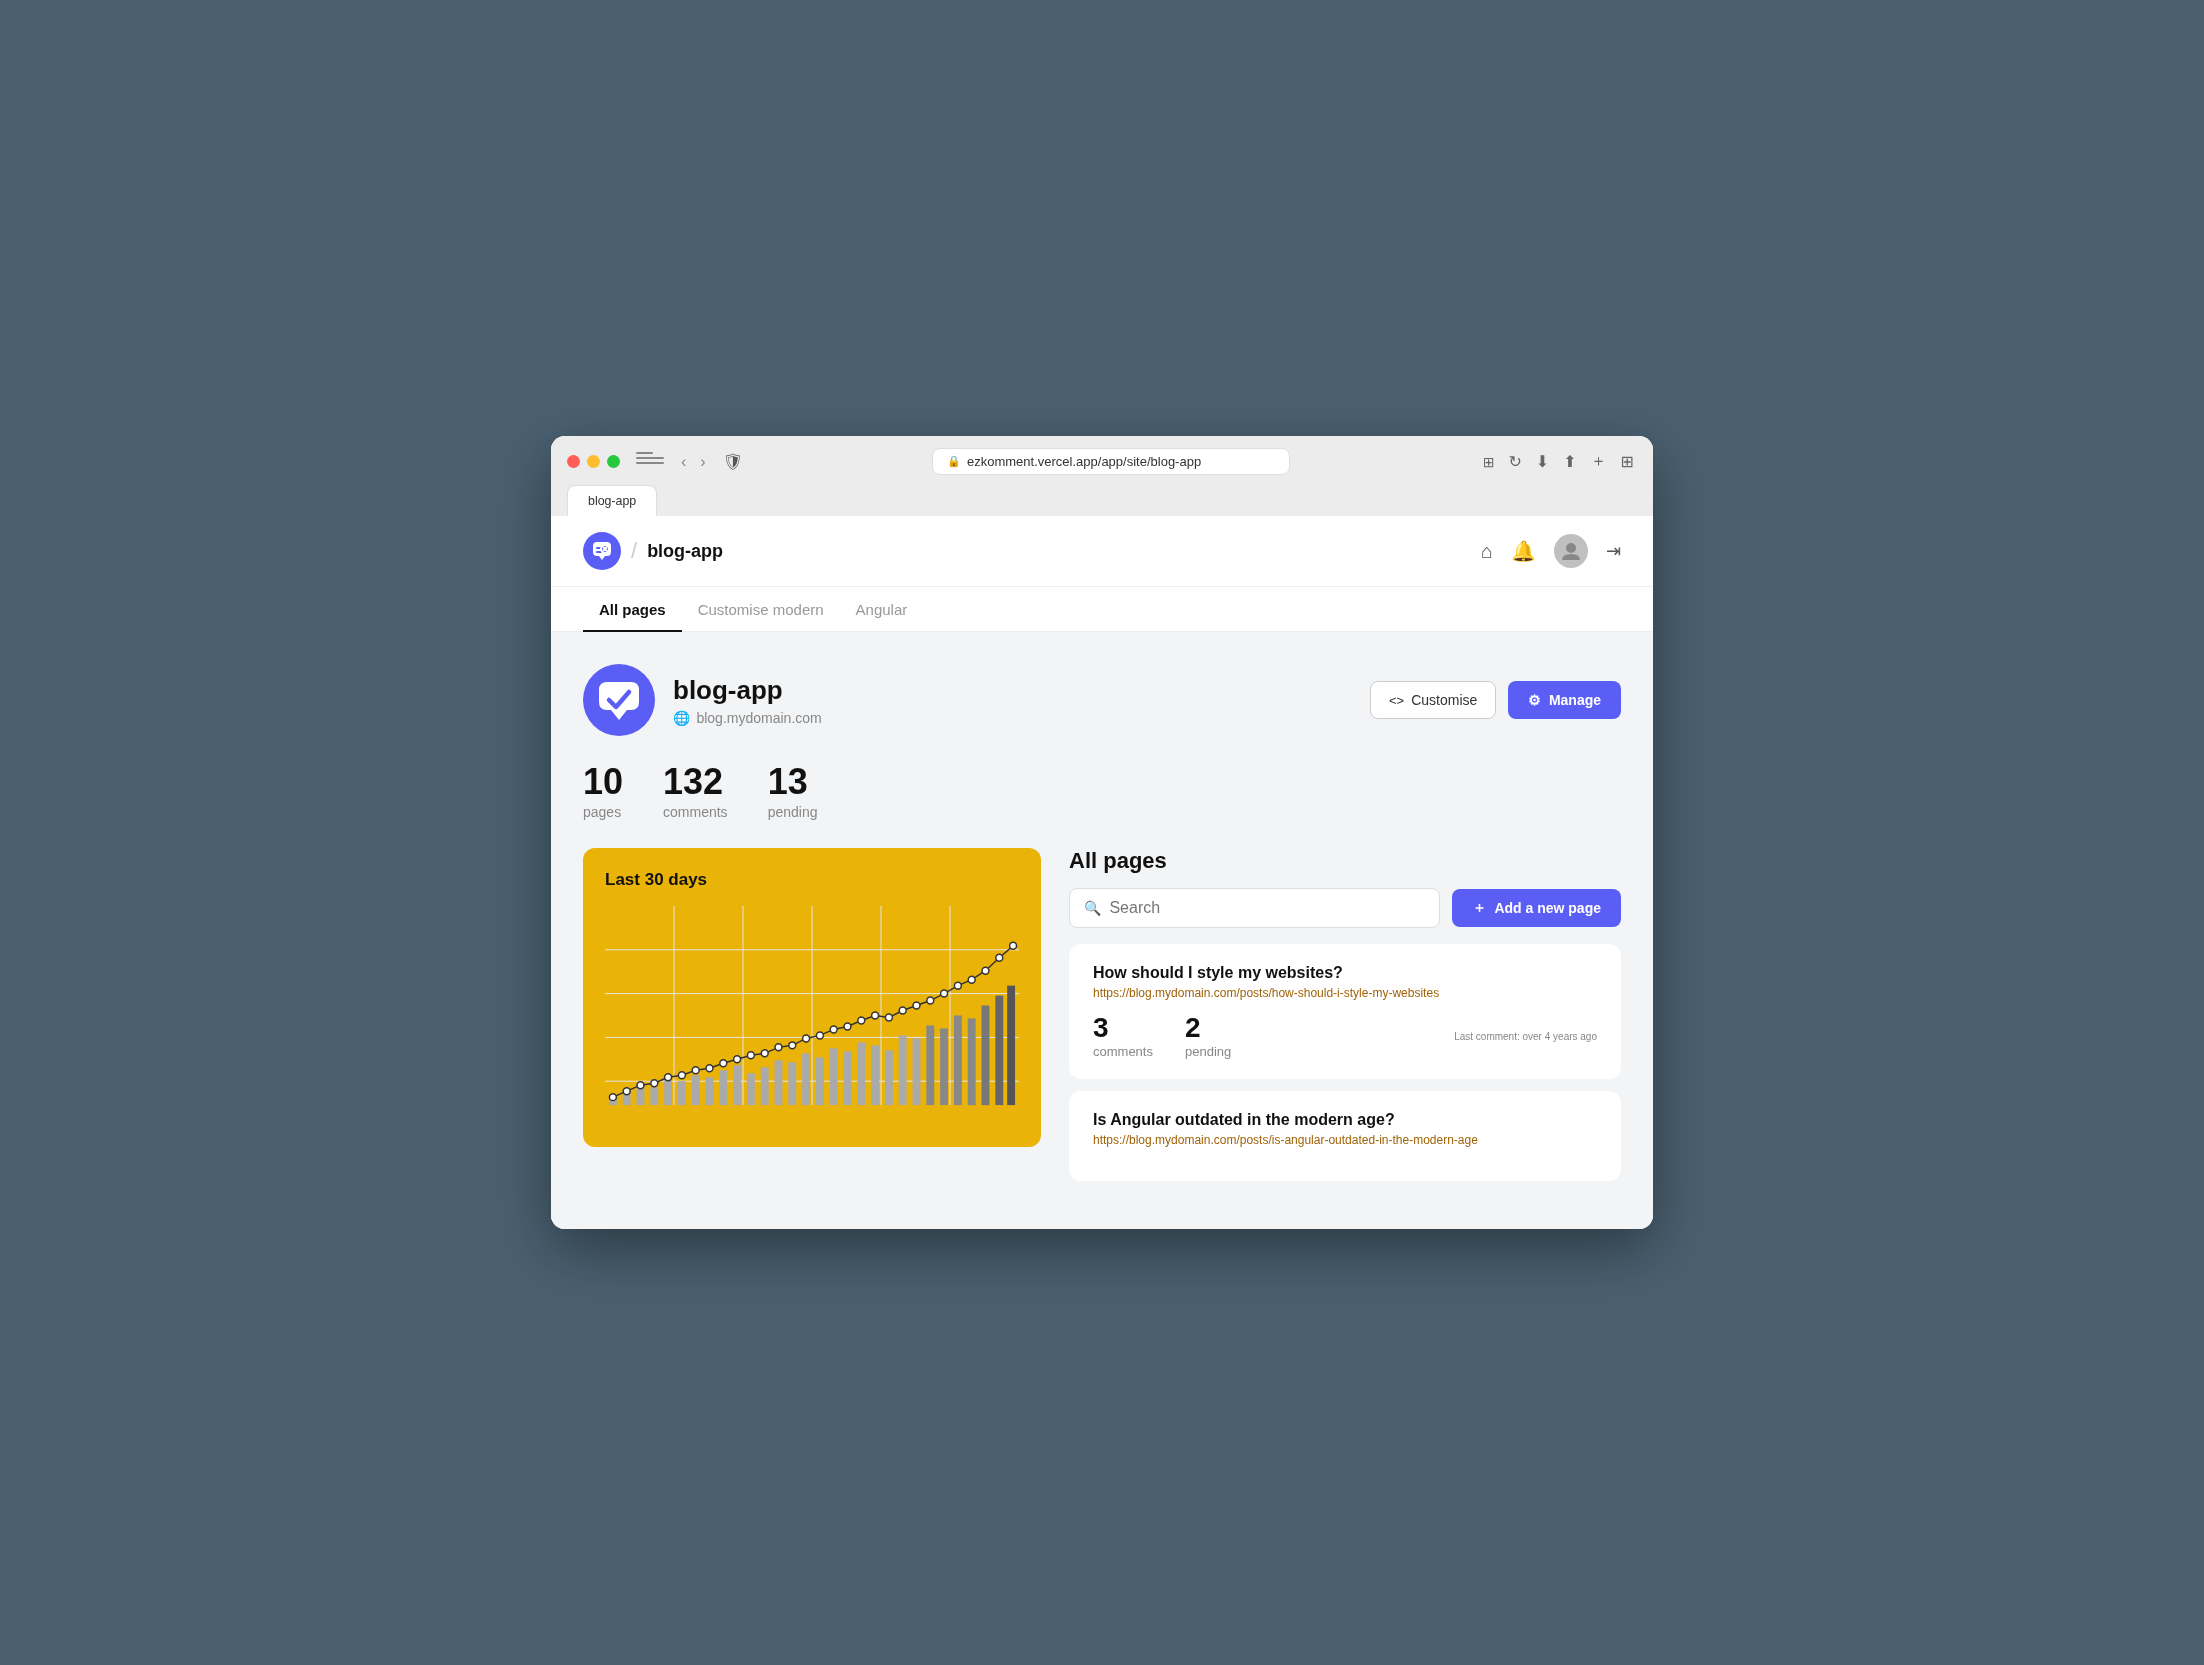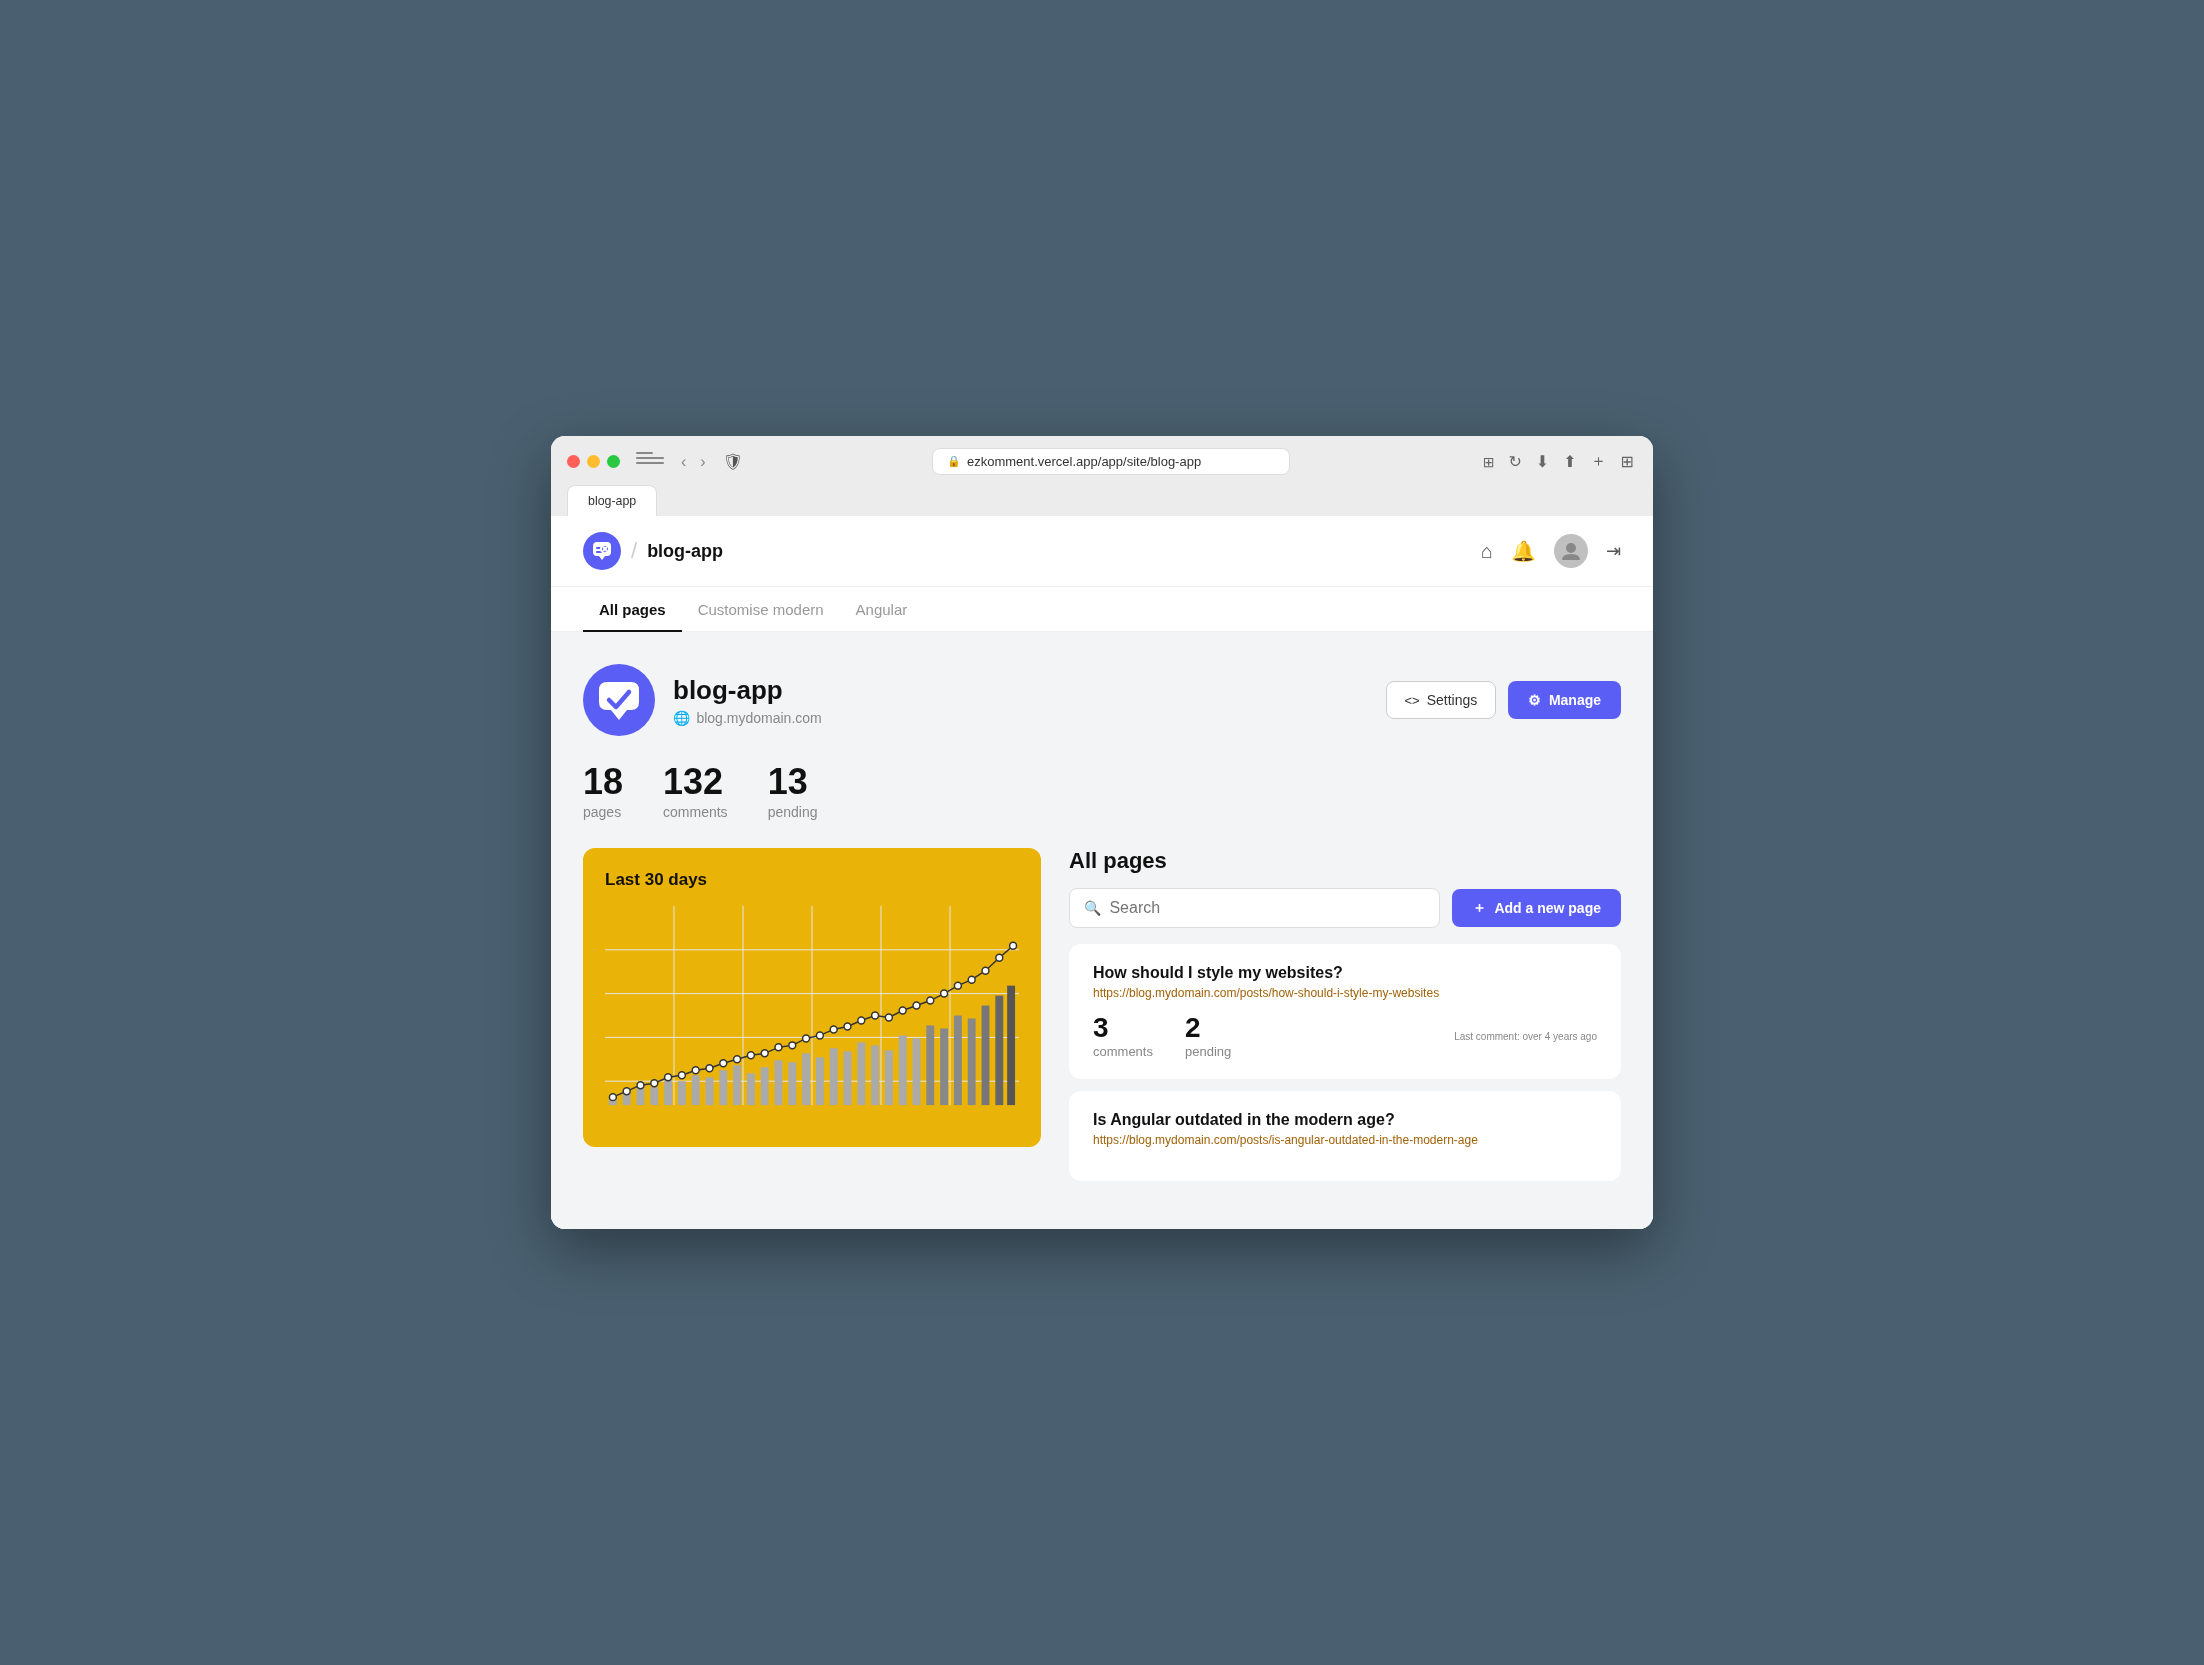--- a/index.html
+++ b/index.html
@@ -517,32 +517,32 @@
             <div class="site-name">blog-app</div>
             <div class="site-domain">
               <span>🌐</span>
               <span>blog.mydomain.com</span>
             </div>
           </div>
         </div>
         <div class="site-actions">
           <button class="btn-outline">
             <span style="font-size:13px;">&lt;&gt;</span>
-            <span>Settings</span>
+            <span>Customise</span>
           </button>
           <button class="btn-primary">
             <span>⚙</span>
             <span>Manage</span>
           </button>
         </div>
       </div>
 
       <div class="stats-row">
         <div class="stat-item">
-          <div class="stat-num">18</div>
+          <div class="stat-num">10</div>
           <div class="stat-label">pages</div>
         </div>
         <div class="stat-item">
           <div class="stat-num">132</div>
           <div class="stat-label">comments</div>
         </div>
         <div class="stat-item">
           <div class="stat-num">13</div>
           <div class="stat-label">pending</div>
         </div>

